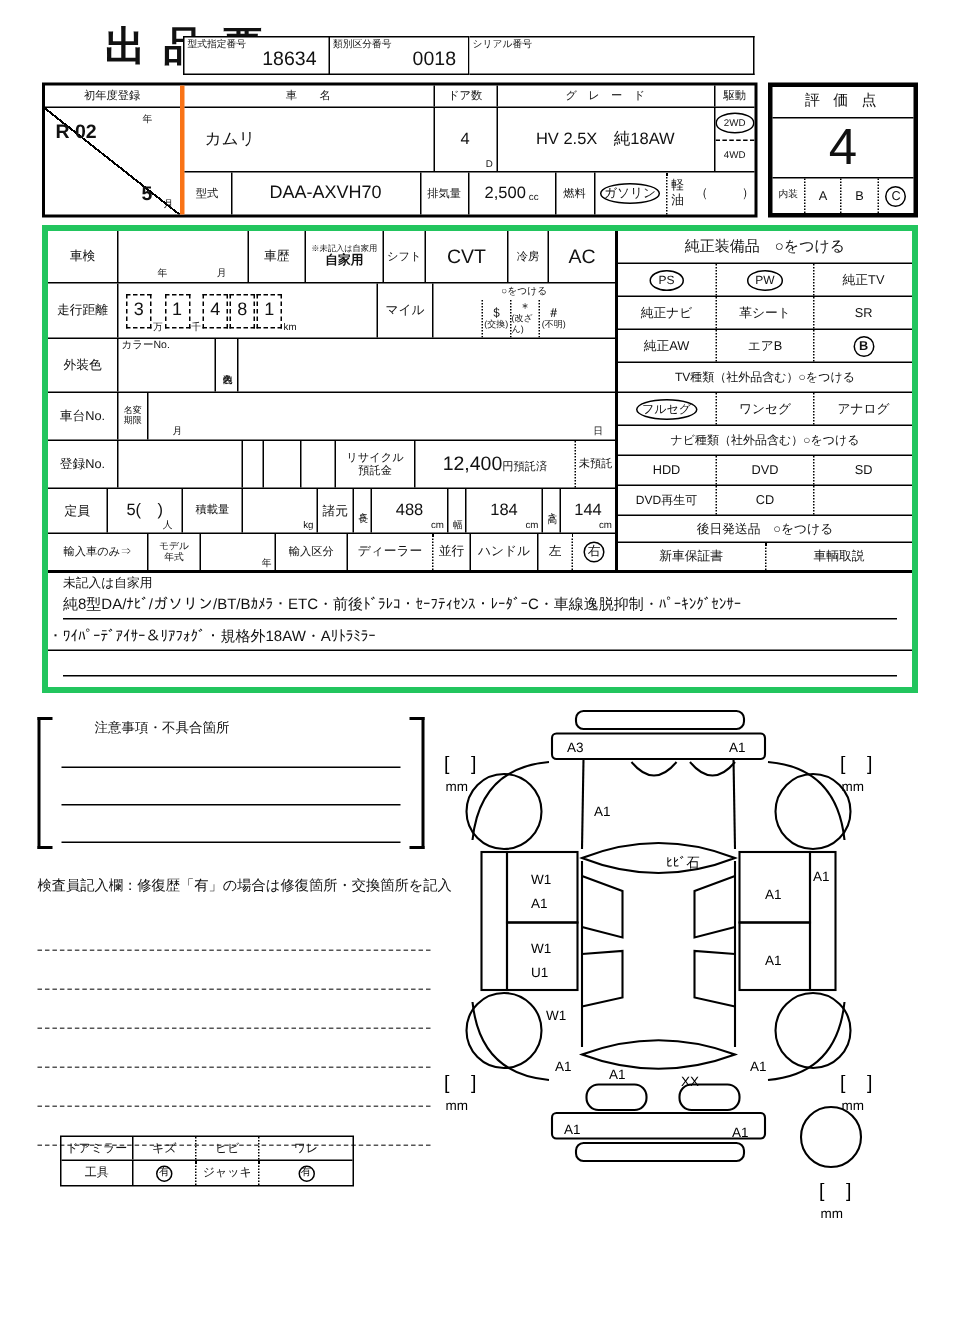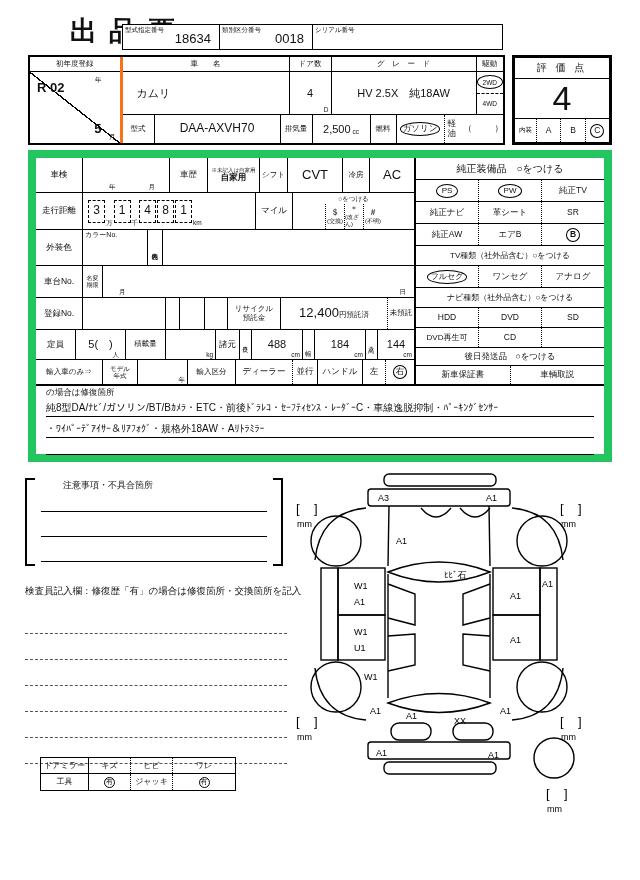--- a/index.html
+++ b/index.html
@@ -117,21 +117,21 @@
   <div class="fx" style="height:25px;border-top:1.5px solid #000">
     <div class="cell dot tiny" style="width:22px;text-align:center;line-height:1">内装</div>
     <div class="cell dot sm" style="flex:1">A</div>
     <div class="cell dot sm" style="flex:1">B</div>
     <div class="cell nob sm" style="flex:1">
       <span class="circ sm" style="min-width:14px;min-height:14px;padding:0 3px">C</span>
     </div>
   </div>
 </div>
 
-<div class="abs" style="left:28px;top:150px;width:584px;height:312px;border:8px solid #22c55e">
+<div class="abs" style="left:28px;top:150px;width:584px;height:312px;border:4px solid #22c55e">
   <div class="fx" style="height:226px">
 
     <div class="fx col" style="width:380px;border-right:2px solid #000">
 
       <div class="rw" style="height:35px">
         <div class="cell sm" style="width:47px">車検</div>
         <div class="cell" style="width:87px">
           <span class="tiny" style="position:absolute;bottom:2px;left:26px">年</span>
           <span class="tiny" style="position:absolute;bottom:2px;right:14px">月</span>
         </div>
@@ -306,23 +306,23 @@
       </div>
       <div class="rw cc" style="height:18px;font-size:8.5px">後日発送品　○をつける</div>
       <div class="rw nob" style="flex:1">
         <div class="cell dot sm" style="flex:1">新車保証書</div>
         <div class="cell nob sm" style="flex:1">車輌取説</div>
       </div>
     </div>
   </div>
 
   <div style="border-top:2px solid #000;height:82px;position:relative">
-    <div style="font-size:8.5px;padding:2px 0 0 10px">の場合は修復箇所</div>
+    <div style="font-size:8.5px;padding:2px 0 0 10px">未記入は自家用</div>
     <div style="margin:0 10px;height:19px;border-bottom:1.2px solid #000;font-size:10px;white-space:nowrap;overflow:hidden;padding-top:4px">純8型DA/ﾅﾋﾞ/ガソリン/BT/Bｶﾒﾗ・ETC・前後ﾄﾞﾗﾚｺ・ｾｰﾌﾃｨｾﾝｽ・ﾚｰﾀﾞｰC・車線逸脱抑制・ﾊﾟｰｷﾝｸﾞｾﾝｻｰ</div>
-    <div style="margin:0 10px;height:21px;border-bottom:1.2px solid #000;font-size:10px;white-space:nowrap;overflow:hidden;padding-top:6px">・ﾜｲﾊﾟｰﾃﾞｱｲｻｰ＆ﾘｱﾌｫｸﾞ・規格外18AW・Aﾘﾄﾗﾐﾗｰ</div>
+    <div style="margin:0 0;height:21px;border-bottom:1.2px solid #000;font-size:10px;white-space:nowrap;overflow:hidden;padding-top:6px">・ﾜｲﾊﾟｰﾃﾞｱｲｻｰ＆ﾘｱﾌｫｸﾞ・規格外18AW・Aﾘﾄﾗﾐﾗｰ</div>
     <div style="margin:0 10px;height:17px;border-bottom:1.2px solid #000"></div>
   </div>
 </div>
 
 <div class="abs fx" style="left:25px;top:478px;width:258px;height:88px">
   <div style="width:10px;border-left:2px solid #000;border-top:2px solid #000;border-bottom:2px solid #000"></div>
   <div style="flex:1;padding:0 6px">
     <div style="font-size:9px;padding:2px 0 0 22px">注意事項・不具合箇所</div>
     <div style="height:22px;border-bottom:1.5px solid #000"></div>
     <div style="height:25px;border-bottom:1.5px solid #000"></div>

